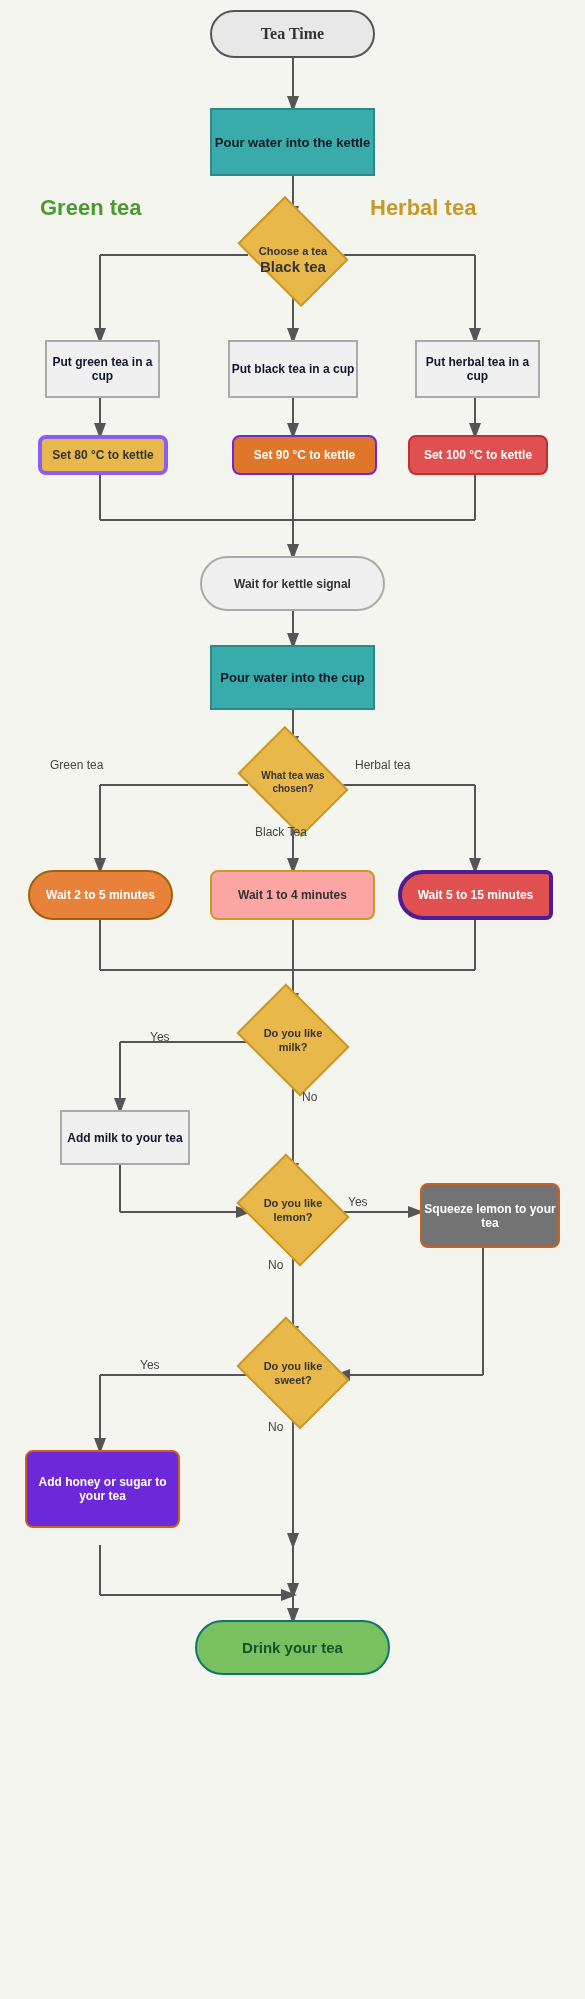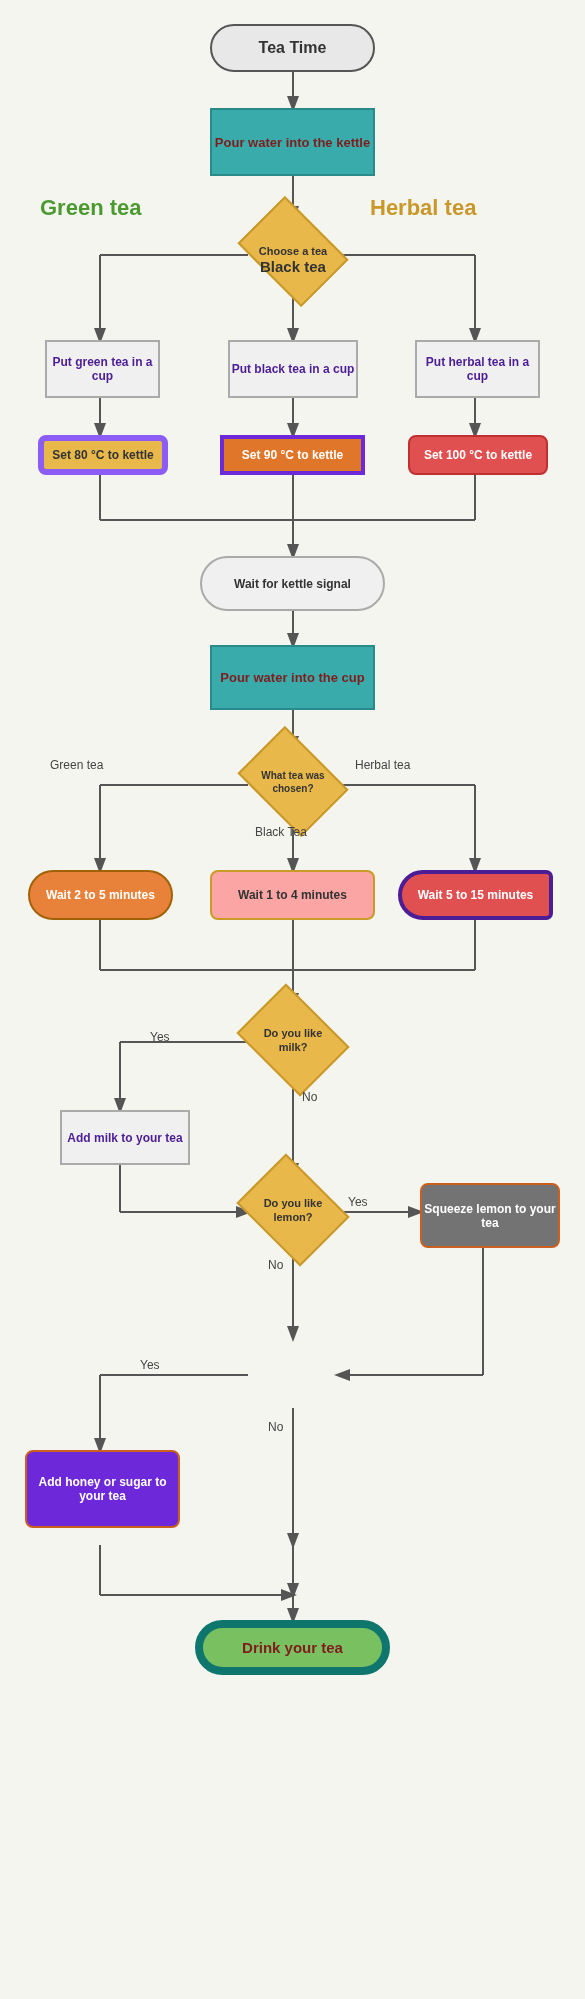--- a/index.html
+++ b/index.html
@@ -32,27 +32,27 @@
     .oval {
       border-radius: 50px;
       border: 2px solid #555;
       background: #e8e8e8;
       color: #333;
     }
 
     .rect {
       border: 2px solid #aaa;
       background: #f0f0f0;
-      color: #4c1d95;
+      color: #0f172a;
     }
 
     .rect-teal {
       background: #3aabab;
       border: 2px solid #2a8a8a;
-      color: #7f1d1d;
+      color: #0f172a;
     }
 
     .diamond-container {
       position: absolute;
       display: flex;
       align-items: center;
       justify-content: center;
     }
 
     .diamond {
@@ -83,35 +83,35 @@
 
     .pill-yellow {
       background: #fca5a5;
       border: 2px solid #c99a25;
       color: #333;
       border-radius: 8px;
     }
 
     .pill-green {
       background: #78c060;
-      border: 8px solid #0f766e;
-      color: #7f1d1d;
+      border: 2px solid #0f766e;
+      color: #14532d;
       border-radius: 50px;
     }
 
     .pill-squeeze {
       background: #737373;
       border: 2px solid #c96020;
       color: white;
       border-radius: 8px;
     }
 
     .yellow-flat {
       background: #e8b84b;
-      border: 6px solid #8b5cf6;
+      border: 4px solid #8b5cf6;
       color: #333;
       border-radius: 8px;
     }
 
     .orange-flat {
       background: #6d28d9;
       border: 2px solid #c96020;
       color: white;
       border-radius: 8px;
     }
@@ -230,21 +230,21 @@
     <line x1="293" y1="1408" x2="293" y2="1545" stroke="#555" stroke-width="2" marker-end="url(#arrow)"></line>
 
     <line x1="100" y1="1545" x2="100" y2="1595" stroke="#555" stroke-width="2"></line>
     <line x1="100" y1="1595" x2="293" y2="1595" stroke="#555" stroke-width="2" marker-end="url(#arrow)"></line>
 
     <line x1="293" y1="1545" x2="293" y2="1595" stroke="#555" stroke-width="2" marker-end="url(#arrow)"></line>
 
     <line x1="293" y1="1595" x2="293" y2="1620" stroke="#555" stroke-width="2" marker-end="url(#arrow)"></line>
   </svg>
 
-  <div class="node oval" style="left:210px; top:24px; width:165px; height:48px; font-size:16px;">
+  <div class="node oval" style="left:210px; top:10px; width:165px; height:48px; font-size:16px;font-family:Liberation Serif, serif;">
     <span>Tea Time</span>
   </div>
 
   <div class="node rect-teal" style="left:210px; top:108px; width:165px; height:68px; font-size:13px;">
     <span>Pour water into the kettle</span>
   </div>
 
   <div class="green-label" style="left:40px; top:195px;">
     <span>Green tea</span>
   </div>
@@ -273,21 +273,21 @@
   </div>
 
   <div class="node rect" style="left:415px; top:340px; width:125px; height:58px; font-size:12px;">
     <span>Put herbal tea in a cup</span>
   </div>
 
   <div class="node yellow-flat" style="left:38px; top:435px; width:130px; height:40px; font-size:12px;">
     <span>Set 80 °C to kettle</span>
   </div>
 
-  <div class="node" style="left:220px; top:435px; width:145px; height:40px; font-size:12px; background:#e0762a; border:4px solid #6d28d9; color:white; border-radius:0;">
+  <div class="node" style="left:232px; top:435px; width:145px; height:40px; font-size:12px; background:#e0762a; border:2px solid #6d28d9; color:white; border-radius:8px;">
     <span>Set 90 °C to kettle</span>
   </div>
 
   <div class="node" style="left:408px; top:435px; width:140px; height:40px; font-size:12px; background:#e05050; border:2px solid #c03030; color:white; border-radius:8px;">
     <span>Set 100 °C to kettle</span>
   </div>
 
   <div class="node" style="left:200px; top:556px; width:185px; height:55px; font-size:12px; background:#f0f0f0; border:2px solid #aaa; border-radius:30px; color:#333;">
     <span>Wait for kettle signal</span>
   </div>
@@ -354,20 +354,26 @@
     <span>Yes</span>
   </div>
   <div class="branch-label" style="left:268px; top:1258px;">
     <span>No</span>
   </div>
 
   <div class="node pill-squeeze" style="left:420px; top:1183px; width:140px; height:65px; font-size:12px;">
     <span>Squeeze lemon to your tea</span>
   </div>
 
+  <div class="diamond-container" style="left:248px; top:1338px; width:90px; height:70px;">
+    <div class="diamond"></div>
+    <div class="diamond-text" style="font-size:11px; width:75px;">
+      <span>Do you like sweet?</span>
+    </div>
+  </div>
 
   <div class="branch-label" style="left:140px; top:1358px;">
     <span>Yes</span>
   </div>
   <div class="branch-label" style="left:268px; top:1420px;">
     <span>No</span>
   </div>
 
   <div class="node orange-flat" style="left:25px; top:1450px; width:155px; height:78px; font-size:12px;">
     <span>Add honey or sugar to your tea</span>

